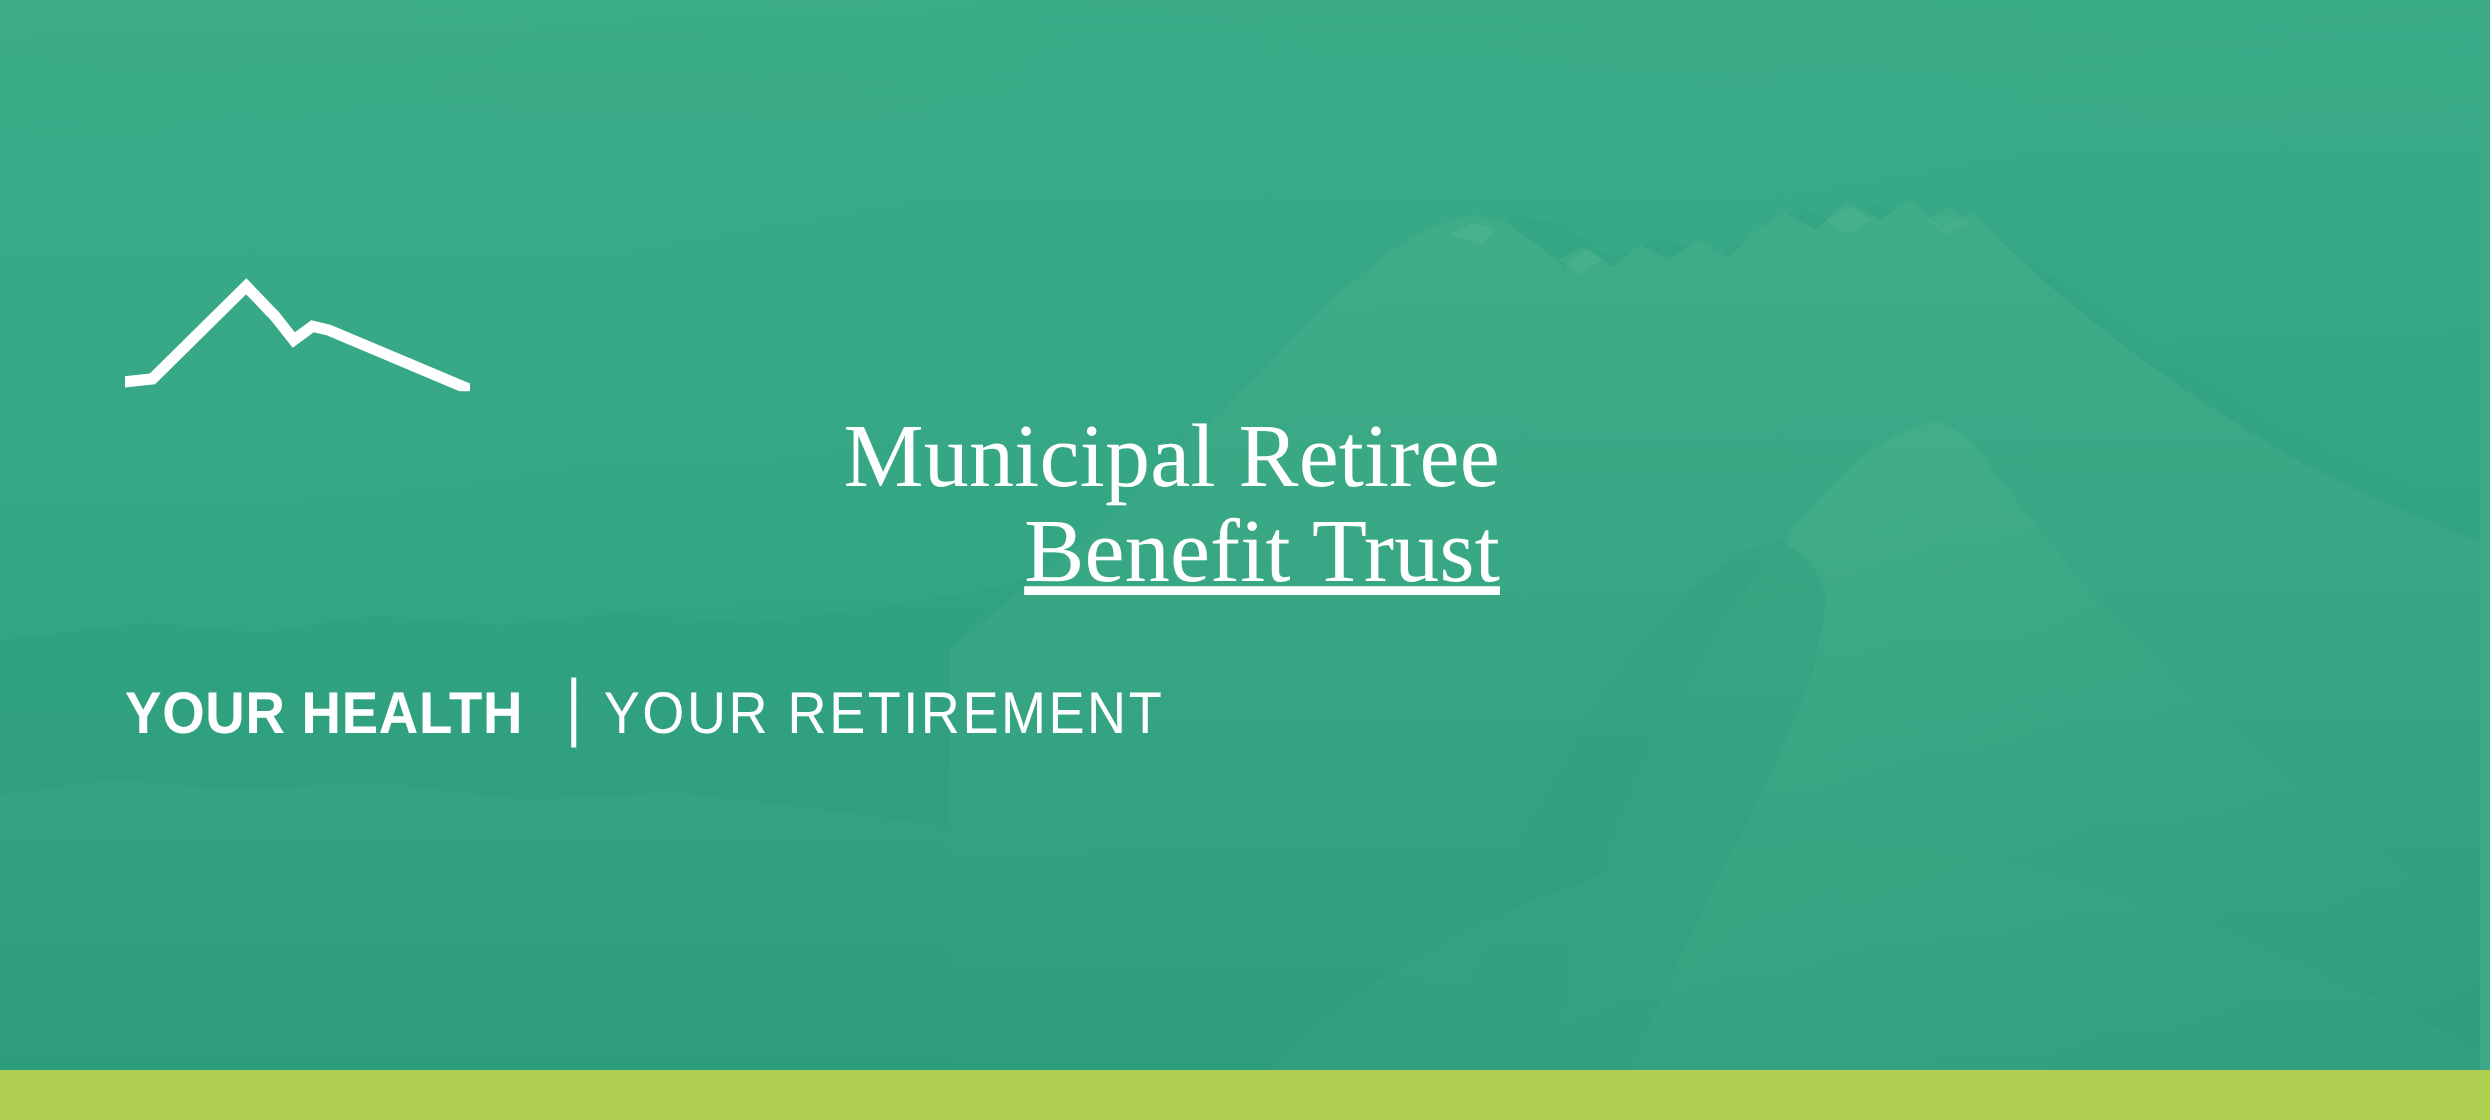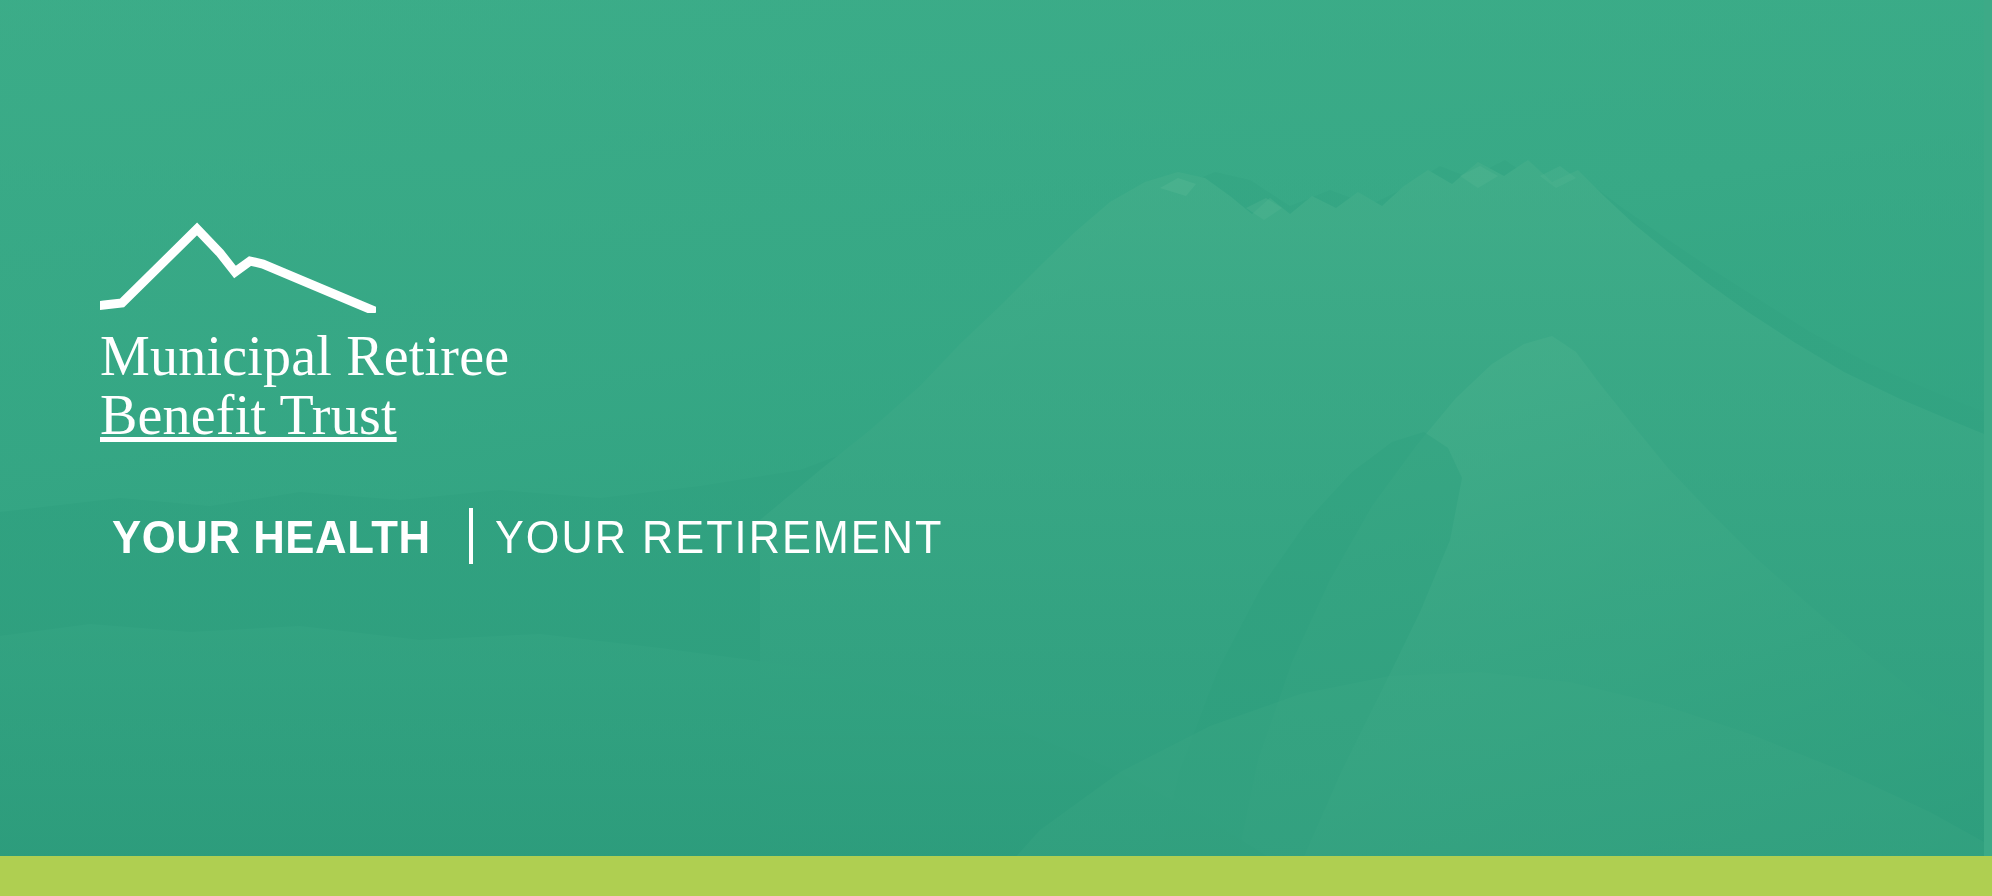--- a/index.html
+++ b/index.html
@@ -84,36 +84,36 @@
     width: 276px;
     height: 98px;
     display: block;
     margin-bottom: 14px;
   }
   .logo-mark svg { display: block; width: 276px; height: 98px; }
 
   .wordmark {
     font-family: "Liberation Serif", "DejaVu Serif", serif;
     color: #ffffff;
-    font-size: 56px;
+    font-size: 72px;
     line-height: 1.06;
     letter-spacing: 0.2px;
     font-weight: 400;
     margin: 0;
     white-space: nowrap;
+    text-align: right;
   }
   .wordmark .line2 { display: block; text-decoration: underline; }
 
   .tagline {
     margin-top: 62px;
     display: flex;
-    align-items: flex-end;
+    align-items: center;
     color: #ffffff;
     white-space: nowrap;
-    margin-left: 12px;
   }
   .tag-bold {
     font-family: "Liberation Sans Narrow", "Liberation Sans", sans-serif;
     font-weight: 700;
     font-size: 47px;
     letter-spacing: 0.6px;
     transform: scaleX(0.93);
     transform-origin: left center;
   }
   .tag-sep {

